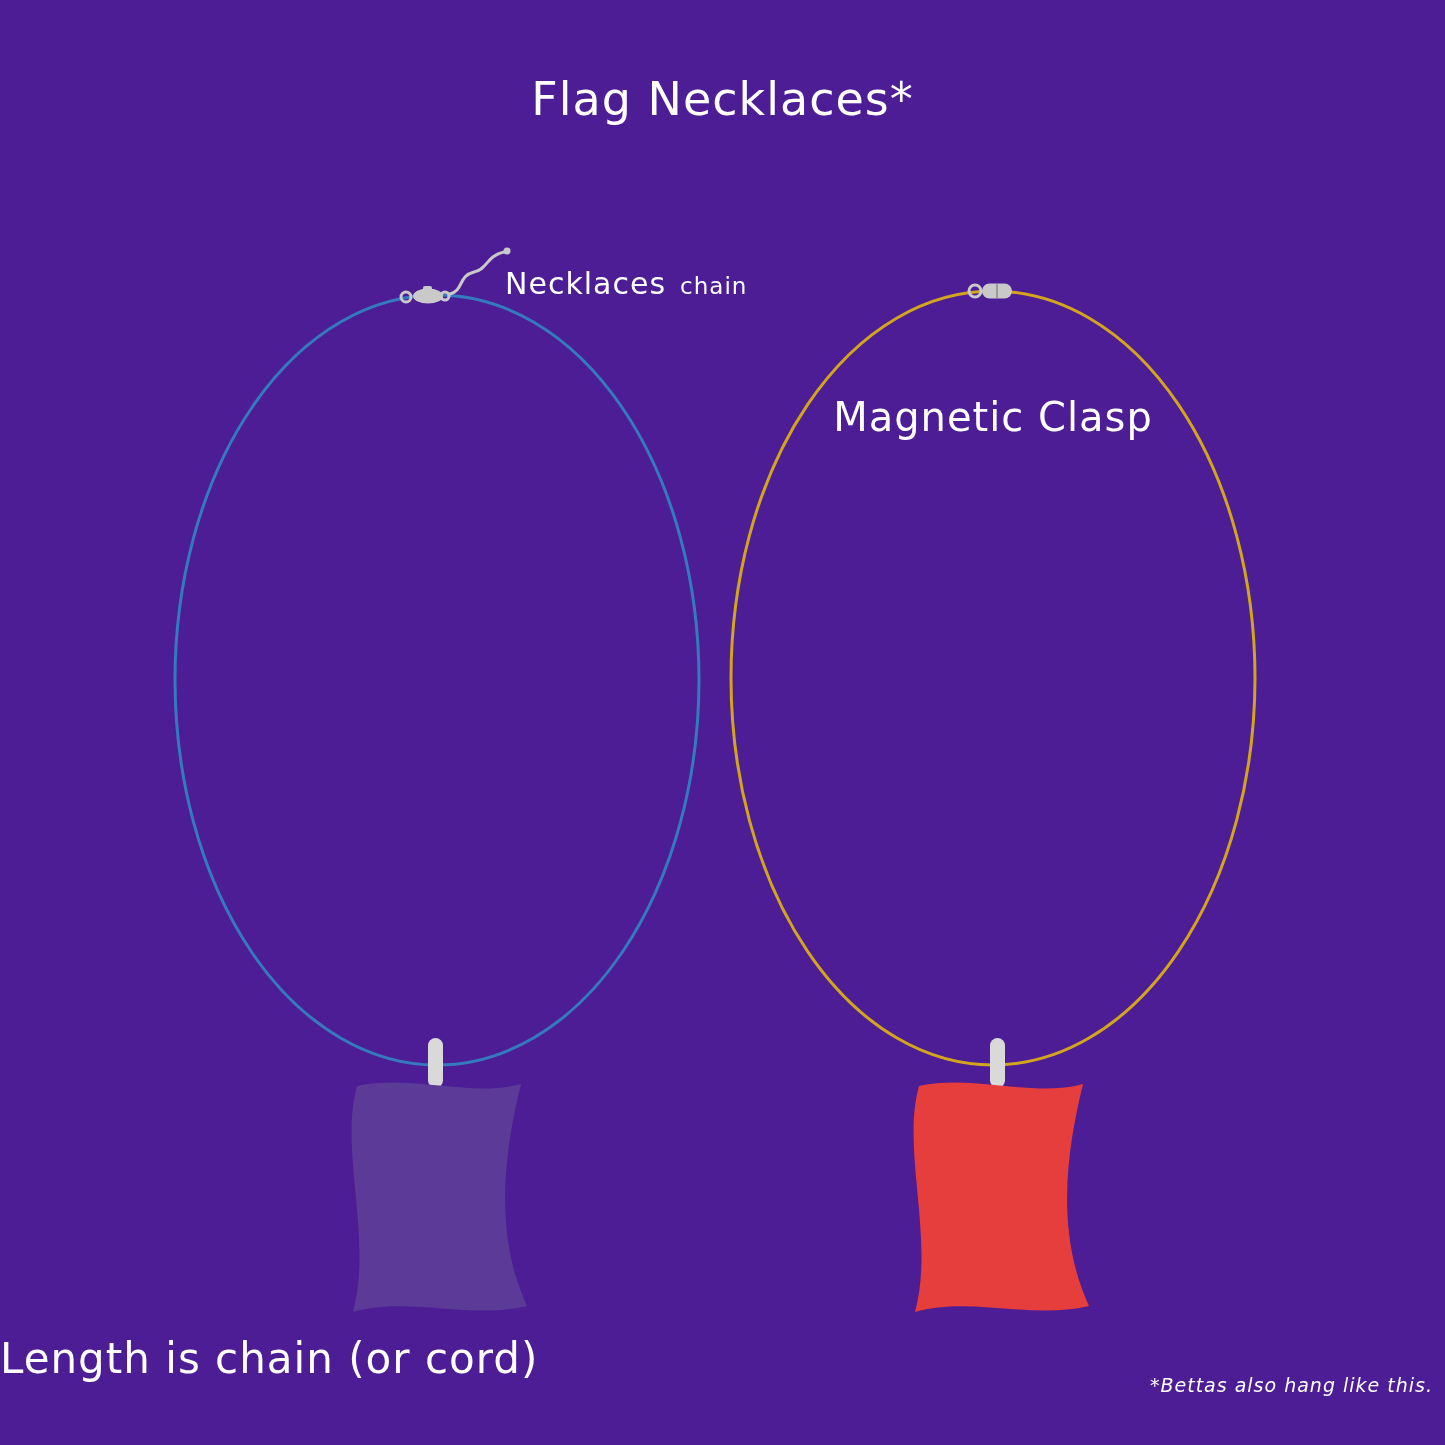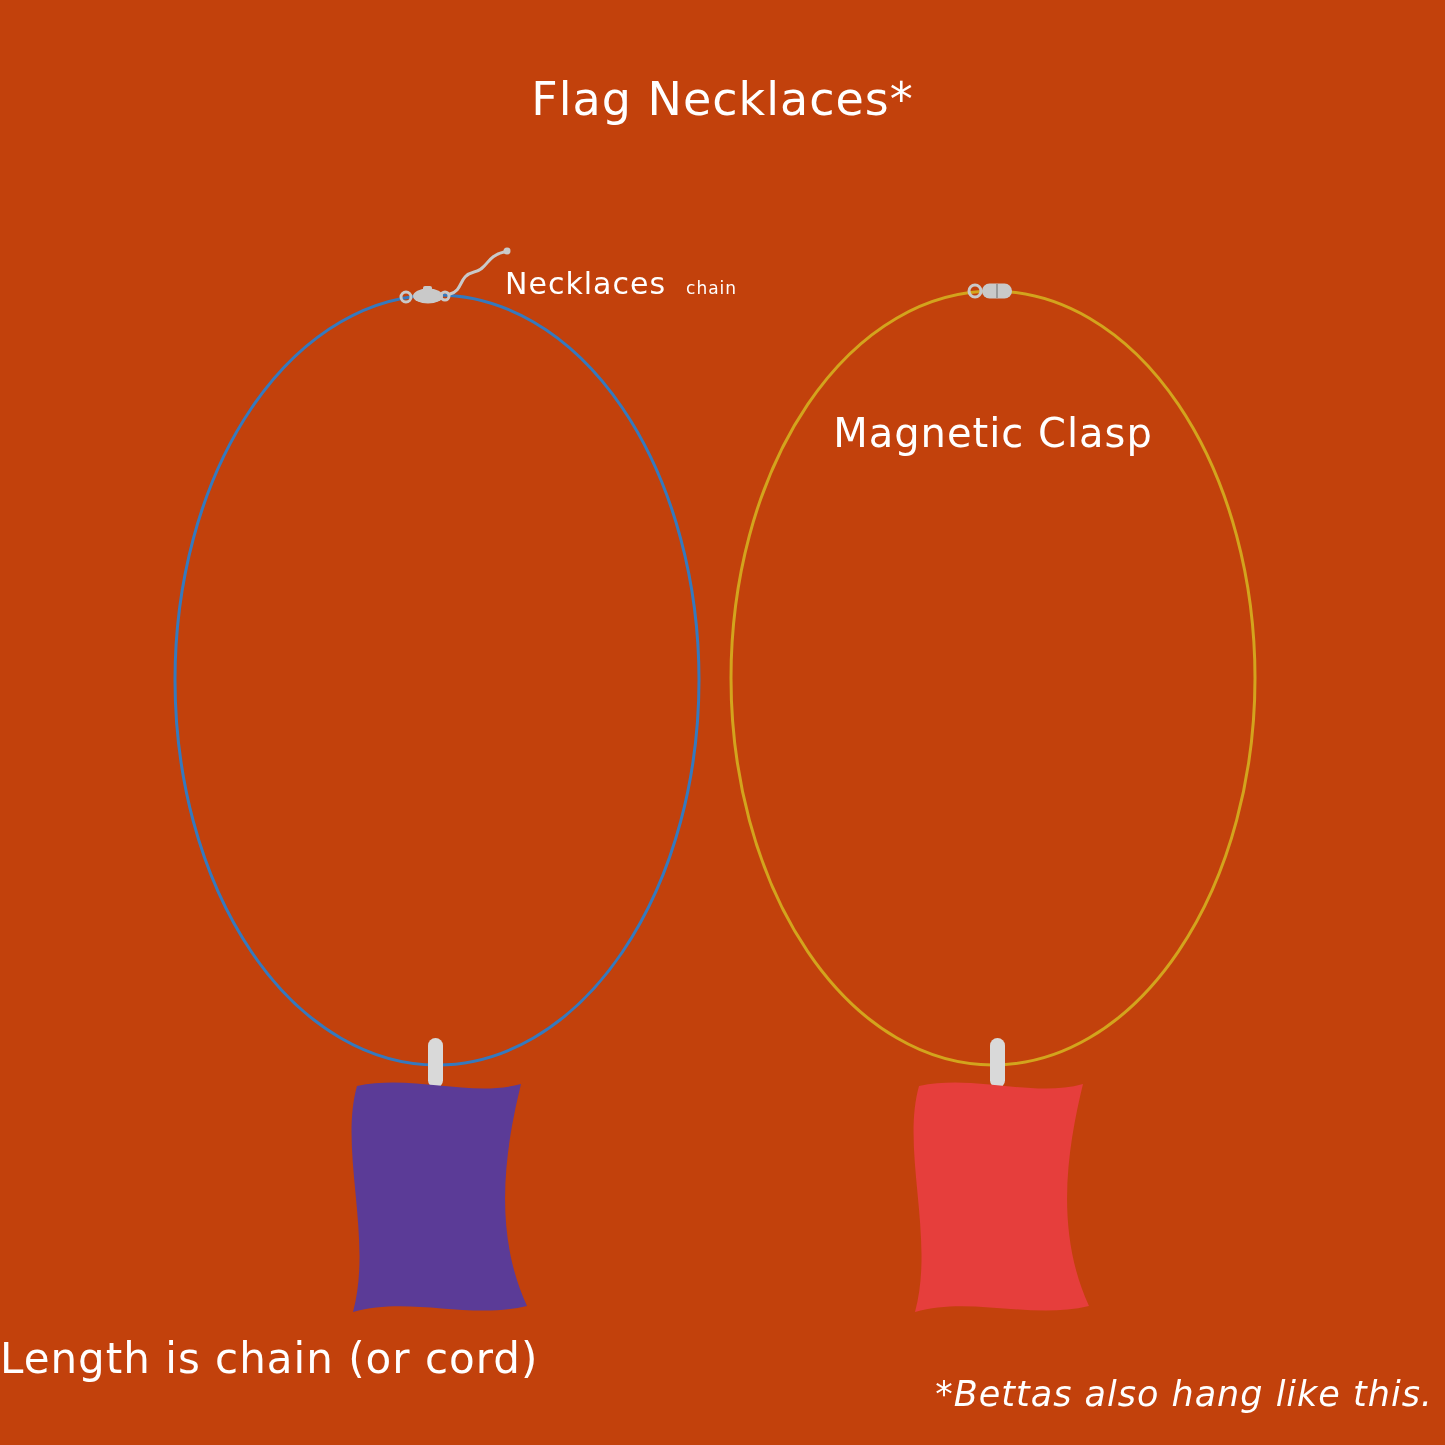--- a/index.html
+++ b/index.html
@@ -4,21 +4,21 @@
 <style>
   html, body {
     margin: 0;
     padding: 0;
     background: #000;
   }
   .canvas {
     position: relative;
     width: 1445px;
     height: 1445px;
-    background: #c2410c;
+    background: #4c1d95;
     overflow: hidden;
     font-family: "DejaVu Sans", sans-serif;
     color: #fff;
   }
   .canvas svg.diagram {
     position: absolute;
     inset: 0;
   }
   .txt {
     position: absolute;
@@ -32,41 +32,41 @@
     right: 0;
     text-align: center;
     font-size: 46px;
   }
   .extender-label {
     top: 266px;
     left: 505px;
     font-size: 30px;
   }
   .extender-label .small {
-    font-size: 17px;
-    margin-left: 20px;
+    font-size: 23px;
+    margin-left: 14px;
   }
   .clasp-label {
     top: 394px;
     width: 524px;
     text-align: center;
     font-size: 40px;
   }
   .clasp-label.left  { left: 175px; }
-  .clasp-label.right { left: 731px; margin-top: 16px; }
+  .clasp-label.right { left: 731px; }
   .bottom-label {
     top: 1334px;
     left: 0;
     right: 0;
     font-size: 42px;
   }
   .footnote {
     top: 1374px;
     right: 12px;
-    font-size: 35px;
+    font-size: 19px;
     font-style: italic;
   }
 </style>
 </head>
 <body>
 
 <div class="canvas">
 
   <svg class="diagram" width="1445" height="1445" viewBox="0 0 1445 1445">
 

